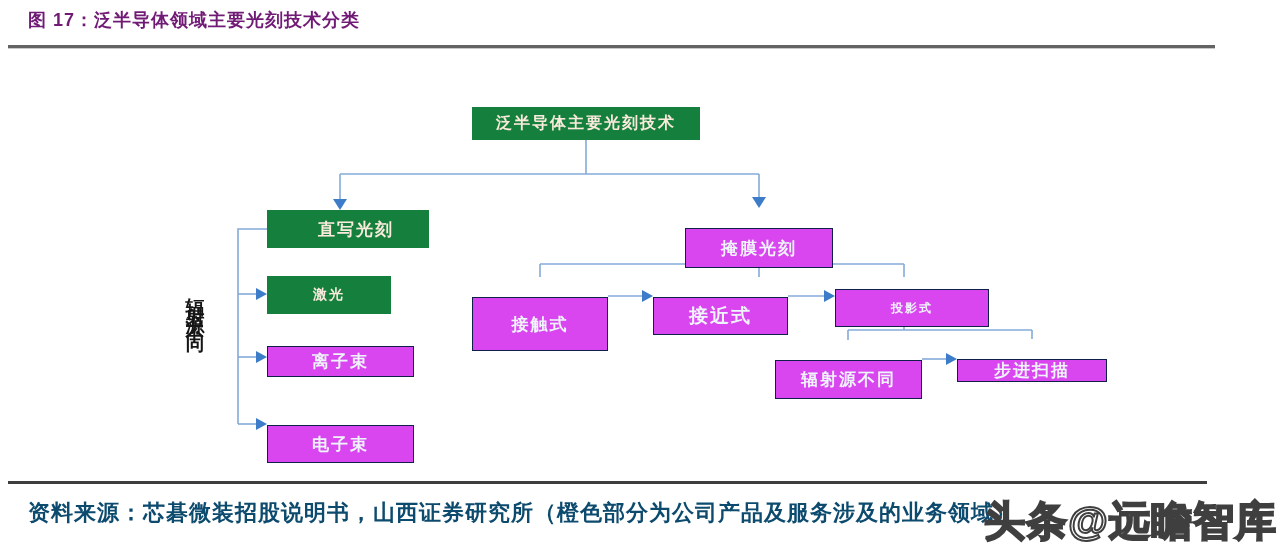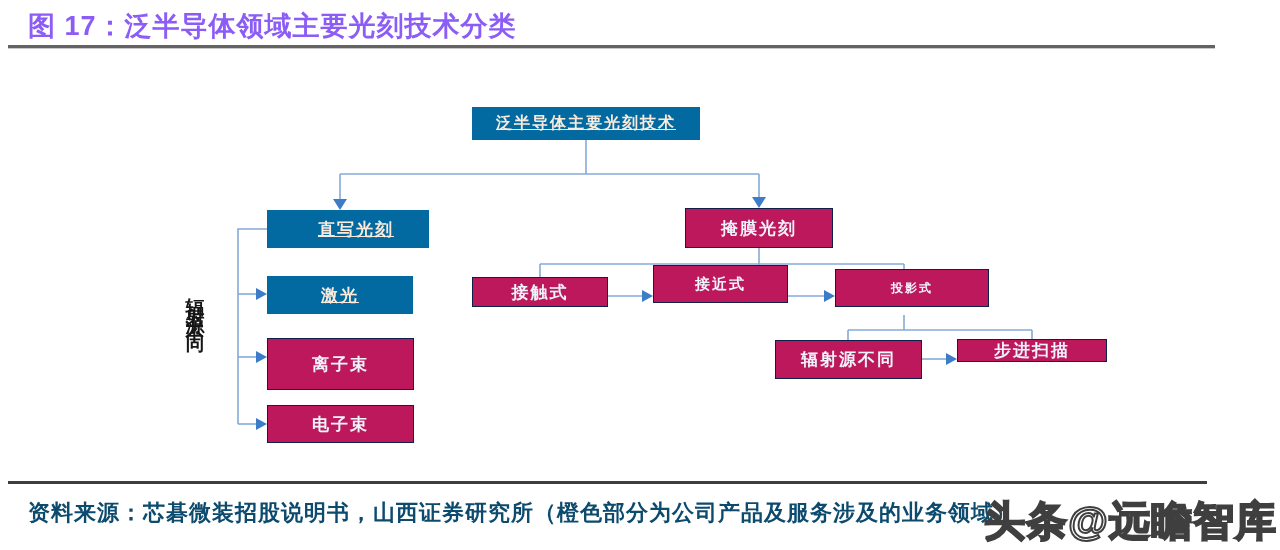--- a/index.html
+++ b/index.html
@@ -1,36 +1,36 @@
 <!DOCTYPE html>
 <html><head>
 <meta charset="utf-8">
 <style>
   html,body{margin:0;padding:0;background:#ffffff;}
   body{width:1280px;height:550px;position:relative;overflow:hidden;
        font-family:"Liberation Sans","DejaVu Sans",sans-serif;}
 
-  .fig-title{position:absolute;left:28px;top:8px;font-size:27px;font-weight:700;
-             color:#8b5cf6;letter-spacing:1px;white-space:nowrap;}
+  .fig-title{position:absolute;left:28px;top:8px;font-size:18px;font-weight:700;
+             color:#701a75;letter-spacing:1px;white-space:nowrap;}
   .title-rule{position:absolute;left:8px;top:45px;width:1207px;height:3px;
               background:#636363;border-bottom:1px solid #c9c9c9;}
 
   .node{position:absolute;display:flex;align-items:center;justify-content:center;
         font-weight:700;white-space:nowrap;letter-spacing:2px;}
-  .orange{background:#0369a1;color:#FAEBDC;text-decoration:underline;}
-  .navy{background:#be185d;color:#EFF3FA;border:1px solid #0F1F4A;box-sizing:border-box;}
+  .orange{background:#15803d;color:#FAEBDC;}
+  .navy{background:#d946ef;color:#EFF3FA;border:1px solid #0F1F4A;box-sizing:border-box;margin-top:20px;}
 
   .n-root{left:472px;top:107px;width:228px;height:33px;font-size:16px;}
   .n-zhixie{left:267px;top:210px;width:146px;height:38px;font-size:17px;padding-left:16px;}
-  .n-jiguang{left:267px;top:276px;width:146px;height:38px;font-size:17px;}
-  .n-lizishu{left:267px;top:338px;width:147px;height:52px;font-size:17px;}
+  .n-jiguang{left:267px;top:276px;width:124px;height:38px;font-size:14px;}
+  .n-lizishu{left:267px;top:326px;width:147px;height:31px;font-size:17px;}
   .n-dianzishu{left:267px;top:405px;width:147px;height:38px;font-size:17px;}
   .n-yanmo{left:685px;top:208px;width:148px;height:40px;font-size:17px;}
-  .n-jiechu{left:472px;top:277px;width:136px;height:30px;font-size:17px;}
-  .n-jiejin{left:653px;top:265px;width:135px;height:38px;font-size:15px;}
+  .n-jiechu{left:472px;top:277px;width:136px;height:54px;font-size:17px;}
+  .n-jiejin{left:653px;top:277px;width:135px;height:38px;font-size:19px;}
   .n-touying{left:835px;top:269px;width:154px;height:38px;font-size:12px;}
   .n-bujincf{left:775px;top:340px;width:147px;height:39px;font-size:17px;}
   .n-bujinsm{left:957px;top:339px;width:150px;height:23px;font-size:17px;}
 
   .v-label{position:absolute;left:183px;top:283px;writing-mode:vertical-rl;
            text-orientation:upright;font-size:19px;font-weight:700;color:#161616;
            letter-spacing:9px;line-height:24px;}
 
   .connectors{position:absolute;left:0;top:0;width:1280px;height:550px;pointer-events:none;}
 

